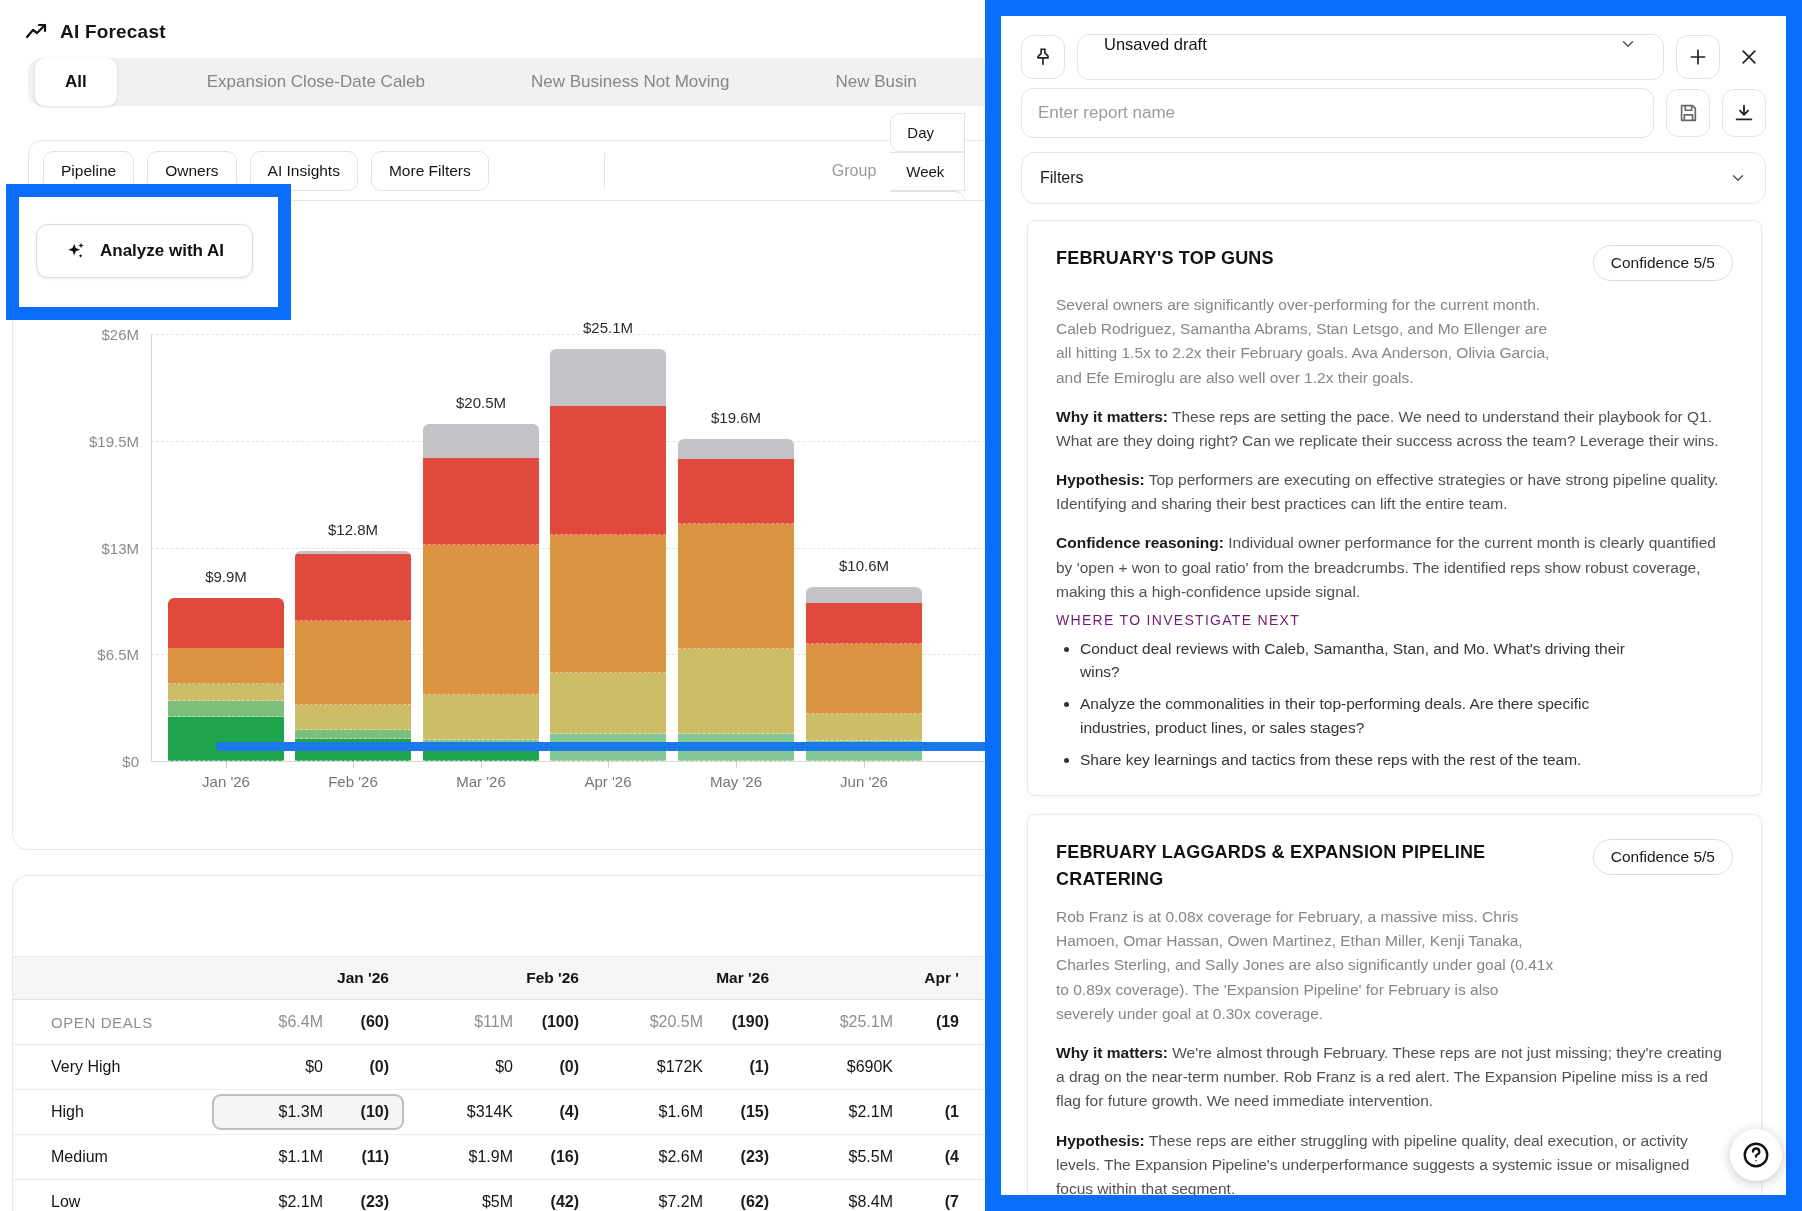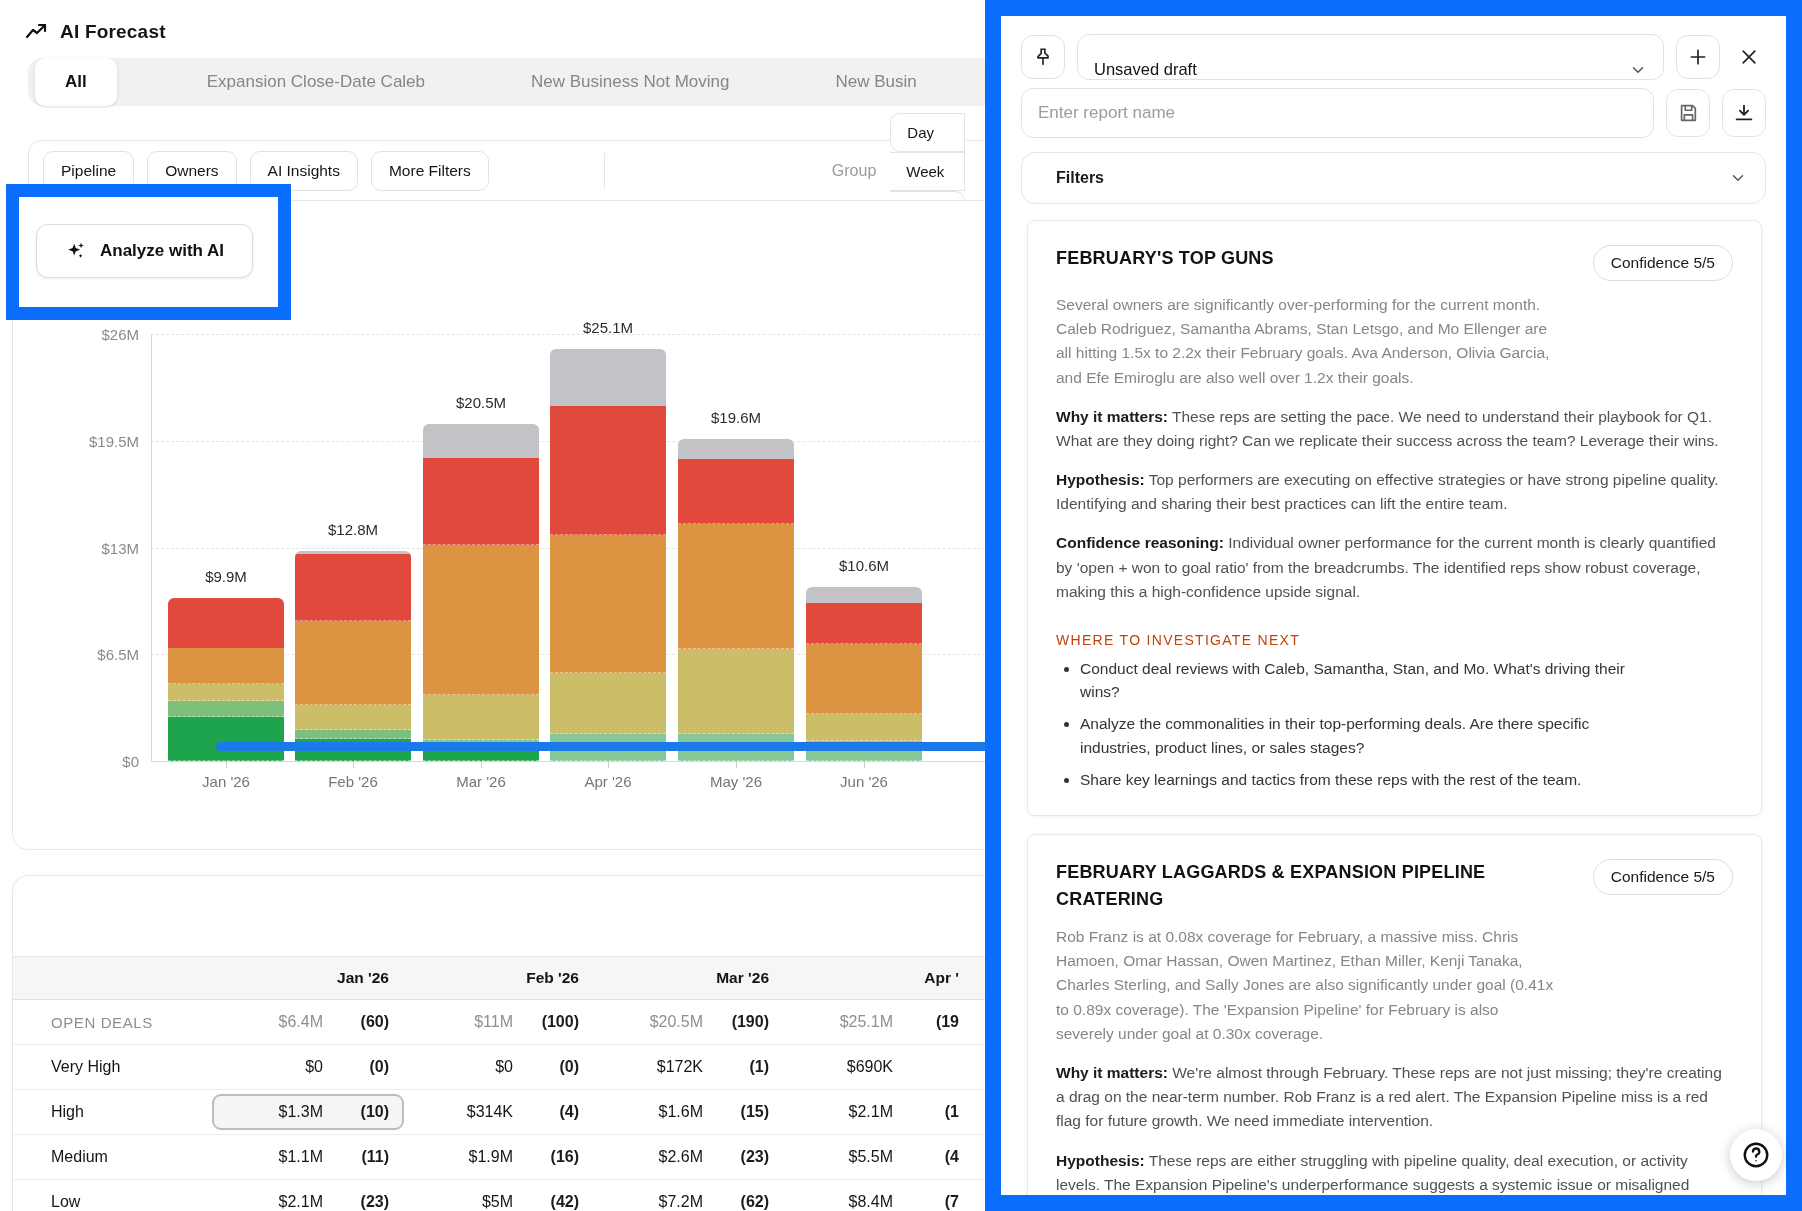--- a/index.html
+++ b/index.html
@@ -56,38 +56,38 @@
   .pair .val{flex:1;text-align:right;font-size:16px;color:#161616;}
   .pair .cnt{width:66px;text-align:right;font-size:16px;color:#1c1c1c;font-weight:600;}
   .trow.muted .val{color:#8f8f93;}
   .pair.selected{outline:2px solid #bdbdbb;border-radius:8px;background:#f5f5f3;outline-offset:-1px;padding-top:8px;padding-bottom:8px;}
 
   
   .panel{position:absolute;left:985px;top:0;width:817px;height:1211px;background:#fff;border:16px solid var(--blue,#0b6dfb);box-sizing:border-box;z-index:10;}
   .panel-inner{position:absolute;inset:0;padding:10px 20px 0 20px;overflow:hidden;}
   .prow{display:flex;align-items:center;gap:12px;margin-top:8px;}
   .icon-btn{width:44px;height:44px;min-width:44px;border:1px solid #e2e2e0;border-radius:12px;background:#fff;display:flex;align-items:center;justify-content:center;}
-  .dropdown{flex:1;height:44px;border:1px solid #e2e2e0;border-radius:12px;display:flex;align-items:flex-end;padding:0 16px;font-size:16.5px;color:#141414;background:#fff;}
+  .dropdown{flex:1;height:44px;border:1px solid #e2e2e0;border-radius:12px;display:flex;align-items:flex-start;padding:0 26px;font-size:16.5px;color:#141414;background:#fff;}
   .dropdown .chev{margin-left:auto;}
   .close-btn{width:34px;height:44px;display:flex;align-items:center;justify-content:center;background:none;border:none;}
   .report-input{flex:1;height:48px;border:1px solid #e2e2e0;border-radius:12px;padding:0 16px;font-size:17px;color:#222;background:#fff;outline:none;font-family:"Liberation Sans",sans-serif;}
   .report-input::placeholder{color:#9c9c9e;}
   .filters-bar{margin-top:14px;border:1px solid #e5e5e3;border-radius:14px;height:52px;display:flex;align-items:center;padding:0 18px;box-sizing:border-box;}
-  .filters-label{font-size:16px;font-weight:700;color:#1a1a1a;margin-left:16px;}
+  .filters-label{font-size:16px;font-weight:400;color:#1a1a1a;}
   .filters-bar .chev{margin-left:auto;}
 
   .cards{margin:16px 4px 0 6px;display:flex;flex-direction:column;gap:18px;}
   .card{border:1px solid #e9e9e7;border-radius:8px;background:#fff;box-shadow:0 1px 4px rgba(0,0,0,.05);padding:24px 28px;}
   .card-head{display:flex;justify-content:space-between;align-items:flex-start;gap:20px;}
   .card-title{font-size:18px;font-weight:700;letter-spacing:.2px;line-height:1.5;max-width:520px;color:#121212;}
   .badge{border:1px solid #dcdcda;border-radius:999px;padding:8px 17px;font-size:15.5px;color:#1a1a1a;white-space:nowrap;}
   .card p{font-size:15.5px;line-height:1.56;margin:15px 0 0;color:#505156;max-width:668px;}
   .card p.summary{color:#85868b;max-width:500px;margin-top:12px;}
   .sec-label{color:#1b1b1d;font-weight:700;}
-  .investigate{margin-top:28px;font-size:14px;letter-spacing:1.3px;color:#c2410c;font-weight:500;}
+  .investigate{margin-top:8px;font-size:14px;letter-spacing:1.3px;color:#701a75;font-weight:500;}
   .card ul{margin:8px 0 0 24px;padding:0;}
   .card li{font-size:15.5px;line-height:1.5;color:#333438;max-width:578px;margin-top:9px;}
 
   .help-btn{position:absolute;right:4px;bottom:14px;width:52px;height:52px;border-radius:50%;background:#fff;box-shadow:0 2px 12px rgba(0,0,0,.22);display:flex;align-items:center;justify-content:center;z-index:12;border:none;}
 
   svg{display:block;}
 </style>
 </head>
 <body>
 

